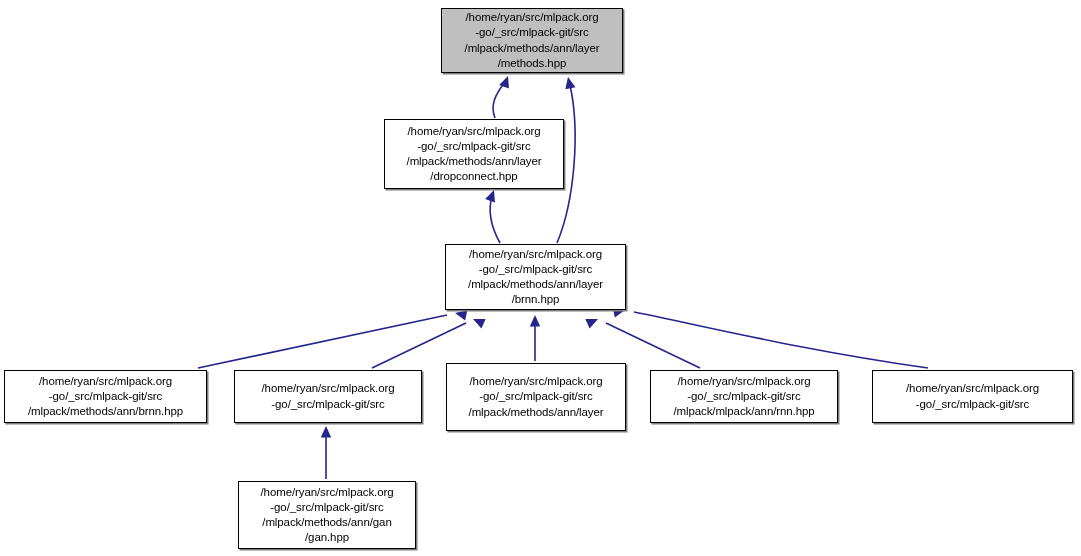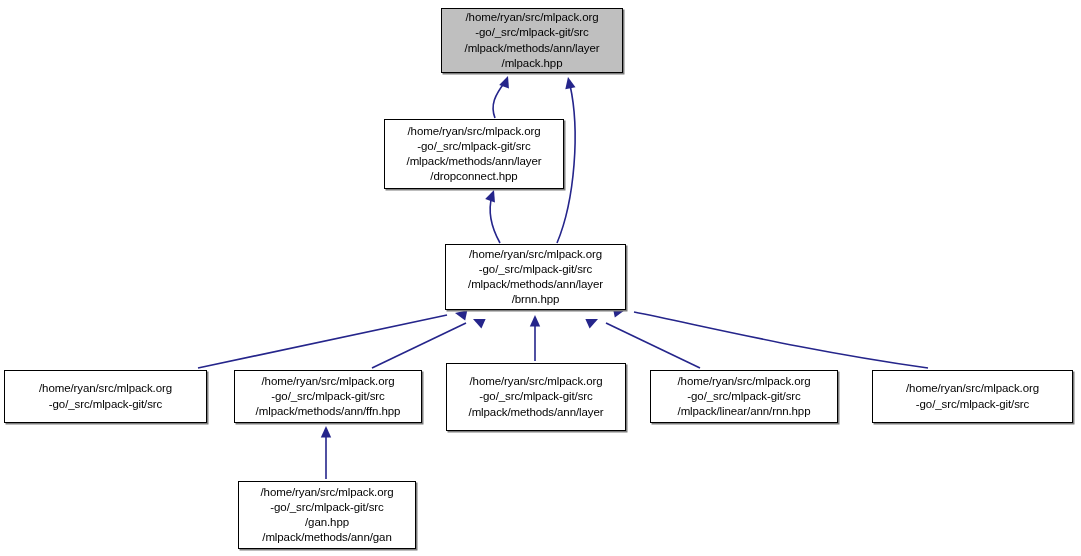--- a/index.html
+++ b/index.html
@@ -91,24 +91,24 @@
           <polygon points="0,0 -5.2,11.5 5.2,11.5" fill="#25258b" transform="translate(625,310) rotate(78)"></polygon>
         </g>
         <g>
           <path d="M 326,479 L 326,435" fill="none" stroke="#25258b" stroke-width="1.6"></path>
           <polygon points="0,0 -5.2,11.5 5.2,11.5" fill="#25258b" transform="translate(326,426) rotate(0)"></polygon>
         </g>
       </g>
   </svg>
 
   <div id="nodes-group">
-      <div class="node highlight" style="left: 441px; top: 8px; width: 182px; height: 65px;"><span class="line">/home/ryan/src/mlpack.org</span><span class="line">-go/_src/mlpack-git/src</span><span class="line">/mlpack/methods/ann/layer</span><span class="line">/mlpack.hpp</span></div>
+      <div class="node highlight" style="left: 441px; top: 8px; width: 182px; height: 65px;"><span class="line">/home/ryan/src/mlpack.org</span><span class="line">-go/_src/mlpack-git/src</span><span class="line">/mlpack/methods/ann/layer</span><span class="line">/methods.hpp</span></div>
       <div class="node" style="left: 384px; top: 119px; width: 180px; height: 70px;"><span class="line">/home/ryan/src/mlpack.org</span><span class="line">-go/_src/mlpack-git/src</span><span class="line">/mlpack/methods/ann/layer</span><span class="line">/dropconnect.hpp</span></div>
       <div class="node" style="left: 445px; top: 244px; width: 181px; height: 66px;"><span class="line">/home/ryan/src/mlpack.org</span><span class="line">-go/_src/mlpack-git/src</span><span class="line">/mlpack/methods/ann/layer</span><span class="line">/brnn.hpp</span></div>
-      <div class="node" style="left: 4px; top: 370px; width: 203px; height: 53px;"><span class="line">/home/ryan/src/mlpack.org</span><span class="line">-go/_src/mlpack-git/src</span></div>
-      <div class="node" style="left: 234px; top: 370px; width: 188px; height: 53px;"><span class="line">/home/ryan/src/mlpack.org</span><span class="line">-go/_src/mlpack-git/src</span><span class="line">/mlpack/methods/ann/ffn.hpp</span></div>
+      <div class="node" style="left: 4px; top: 370px; width: 203px; height: 53px;"><span class="line">/home/ryan/src/mlpack.org</span><span class="line">-go/_src/mlpack-git/src</span><span class="line">/mlpack/methods/ann/brnn.hpp</span></div>
+      <div class="node" style="left: 234px; top: 370px; width: 188px; height: 53px;"><span class="line">/home/ryan/src/mlpack.org</span><span class="line">-go/_src/mlpack-git/src</span></div>
       <div class="node" style="left: 446px; top: 363px; width: 180px; height: 68px;"><span class="line">/home/ryan/src/mlpack.org</span><span class="line">-go/_src/mlpack-git/src</span><span class="line">/mlpack/methods/ann/layer</span></div>
-      <div class="node" style="left: 650px; top: 370px; width: 188px; height: 53px;"><span class="line">/home/ryan/src/mlpack.org</span><span class="line">-go/_src/mlpack-git/src</span><span class="line">/mlpack/linear/ann/rnn.hpp</span></div>
+      <div class="node" style="left: 650px; top: 370px; width: 188px; height: 53px;"><span class="line">/home/ryan/src/mlpack.org</span><span class="line">-go/_src/mlpack-git/src</span><span class="line">/mlpack/mlpack/ann/rnn.hpp</span></div>
       <div class="node" style="left: 872px; top: 370px; width: 201px; height: 53px;"><span class="line">/home/ryan/src/mlpack.org</span><span class="line">-go/_src/mlpack-git/src</span></div>
-      <div class="node" style="left: 238px; top: 481px; width: 178px; height: 68px;"><span class="line">/home/ryan/src/mlpack.org</span><span class="line">-go/_src/mlpack-git/src</span><span class="line">/gan.hpp</span><span class="line">/mlpack/methods/ann/gan</span></div>
+      <div class="node" style="left: 238px; top: 481px; width: 178px; height: 68px;"><span class="line">/home/ryan/src/mlpack.org</span><span class="line">-go/_src/mlpack-git/src</span><span class="line">/mlpack/methods/ann/gan</span><span class="line">/gan.hpp</span></div>
     </div>
 
 </div>
 
 </body></html>

